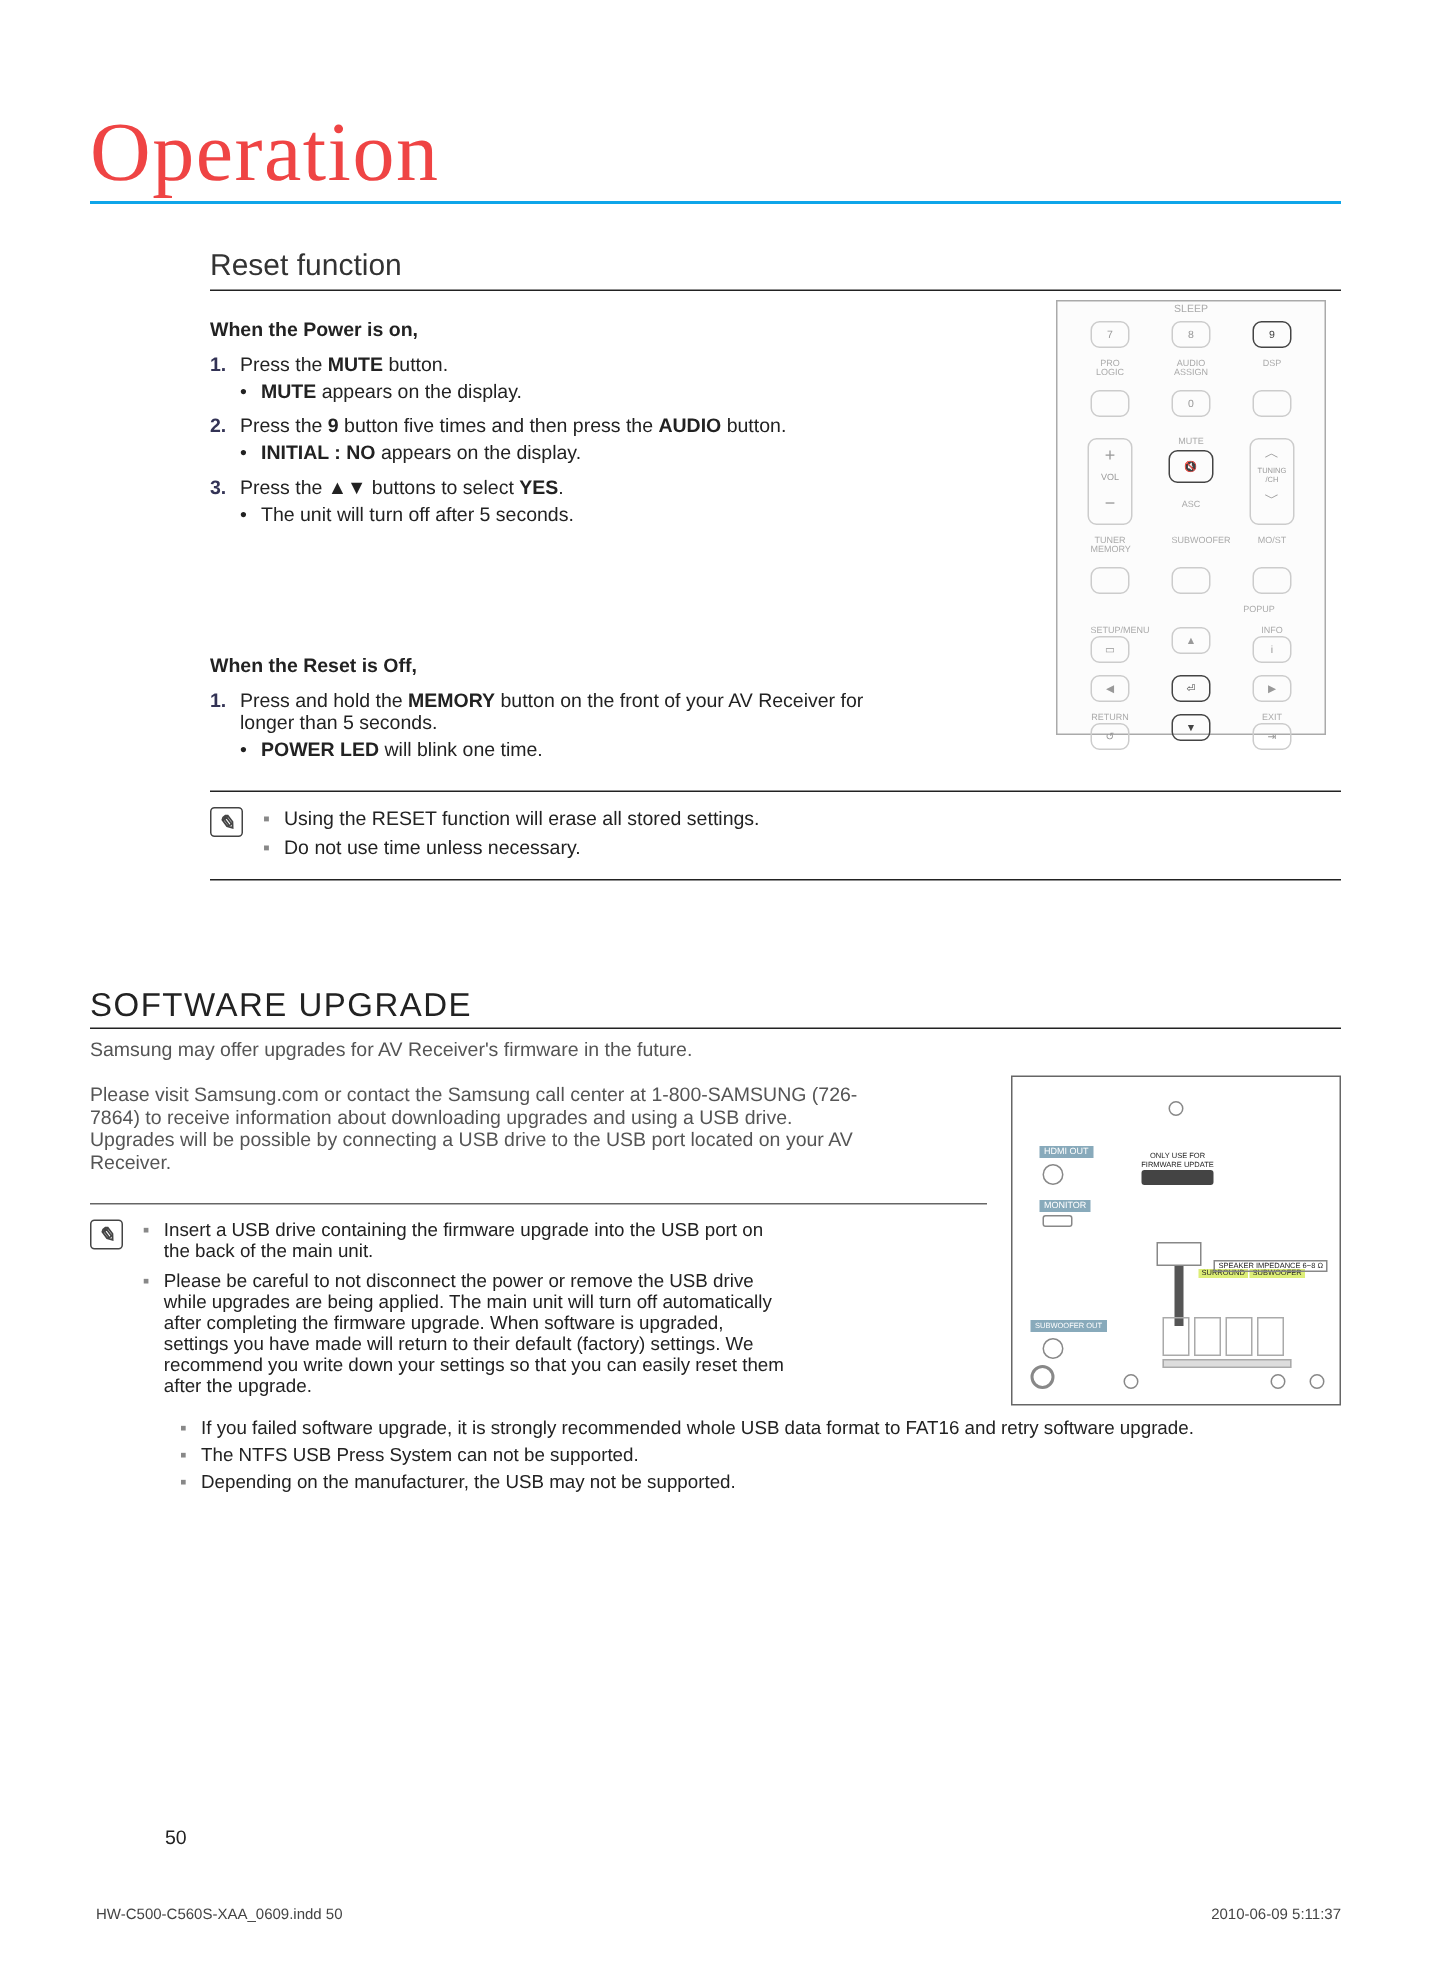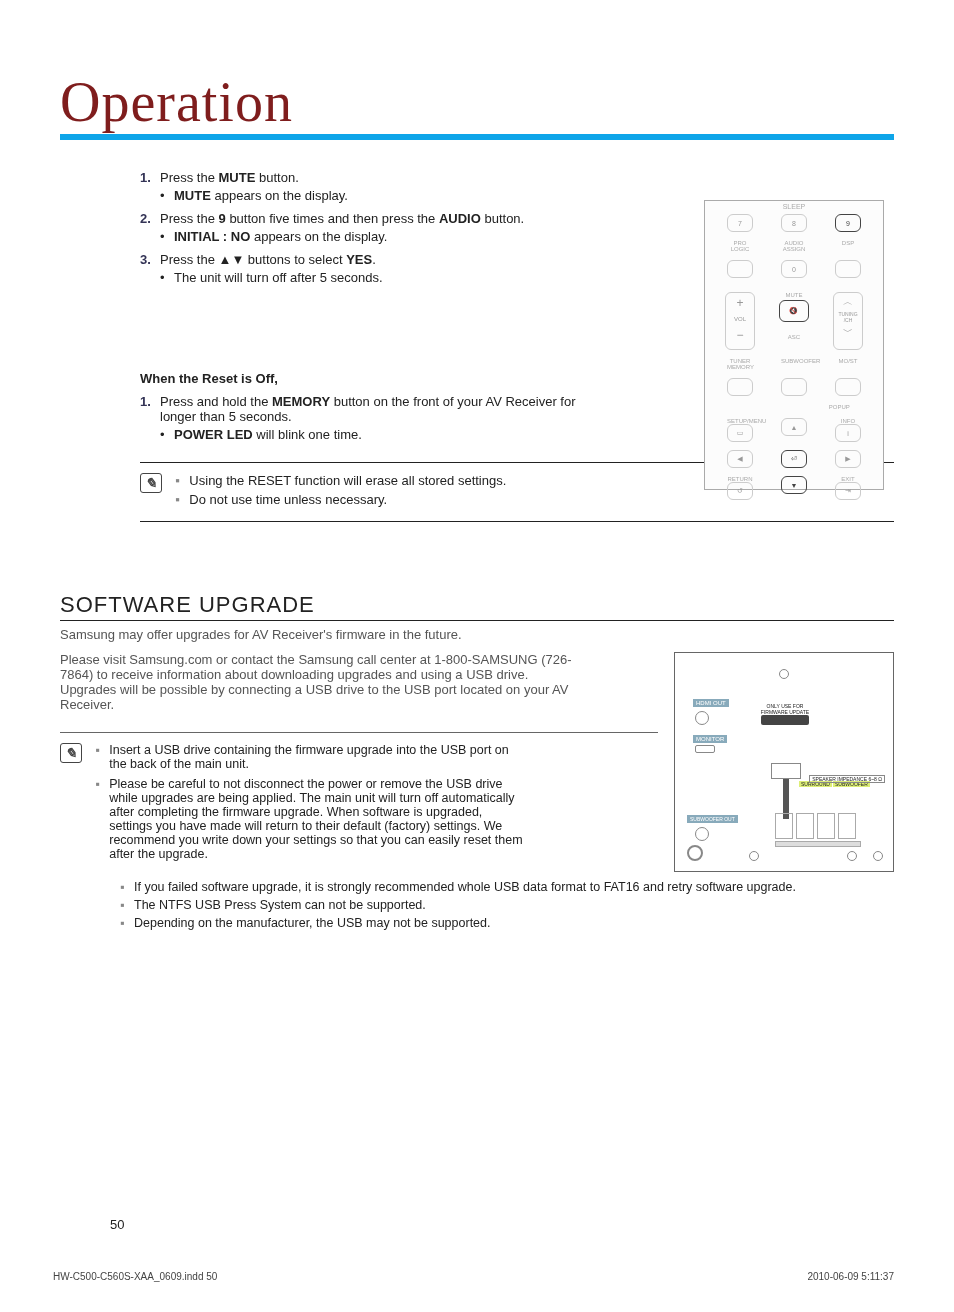--- a/index.html
+++ b/index.html
@@ -12,22 +12,22 @@
     position: relative;
   }
   .page {
     padding: 30px 60px 40px 60px;
     min-height: 1312px;
     position: relative;
   }
   .chapter-title {
     font-size: 56px;
     font-weight: 300;
-    color: #7f1d1d;
-    border-bottom: 6px solid #0ea5e9;
+    color: #ef4444;
+    border-bottom: 2px solid #0ea5e9;
     margin: 40px 0 30px 0;
     font-family: Georgia, serif;
     letter-spacing: 1px;
   }
   .section-h {
     font-size: 20px;
     font-weight: 400;
     color: #333;
     border-bottom: 1px solid #222;
     padding-bottom: 4px;
@@ -95,34 +95,34 @@
     border-bottom: 1px solid #222;
     margin: 40px 0 6px 0;
     padding-bottom:2px;
   }
   .para {
     font-size: 13px;
     margin-bottom: 10px;
     color: #555;
     max-width: 520px;
   }
-  .two-col { display:flex; gap:16px; }
+  .two-col { display:flex; gap:16px;align-items:flex-end; }
   .col-l { flex:1; }
   .diagram {
     width: 220px;
     height: 220px;
     border: 1px solid #666;
     background: #fff;
     position: relative;
     font-size:6px;
   }
   .ftr {
     position:absolute;
     bottom:30px;
-    left:53px;
+    left:64px;
     right:60px;
     display:flex;
     justify-content:space-between;
     font-size:10px;
     color:#444;
   }
   .pnum { position:absolute; bottom:80px; left:110px; font-weight:normal; font-size:13px;}
   .note-block2 {
     border-top: 1px solid #666;
     margin-top:20px;
@@ -210,21 +210,23 @@
           <div class="rbtn">↺</div>
         </div>
       <div class="rbtn rbtn-sel">▼</div>
       <div style="text-align:center;">
           <div class="rlabel">EXIT</div>
           <div class="rbtn">⇥</div>
         </div>
     </div>
   </div>
 
-
+  <div class="section-h">Reset function</div>
+
+  <div class="sub-bold">When the Power is on,</div>
 
   <div class="steps">
     <div class="step">
       <div class="step-num">1.</div>
       <div class="step-body">
         <span>Press the </span><b>MUTE</b><span> button.</span>
         <div class="bullet-line">
             <span class="bullet-dot">•</span>
             <span><b>MUTE</b><span> appears on the display.</span></span>
           </div>

